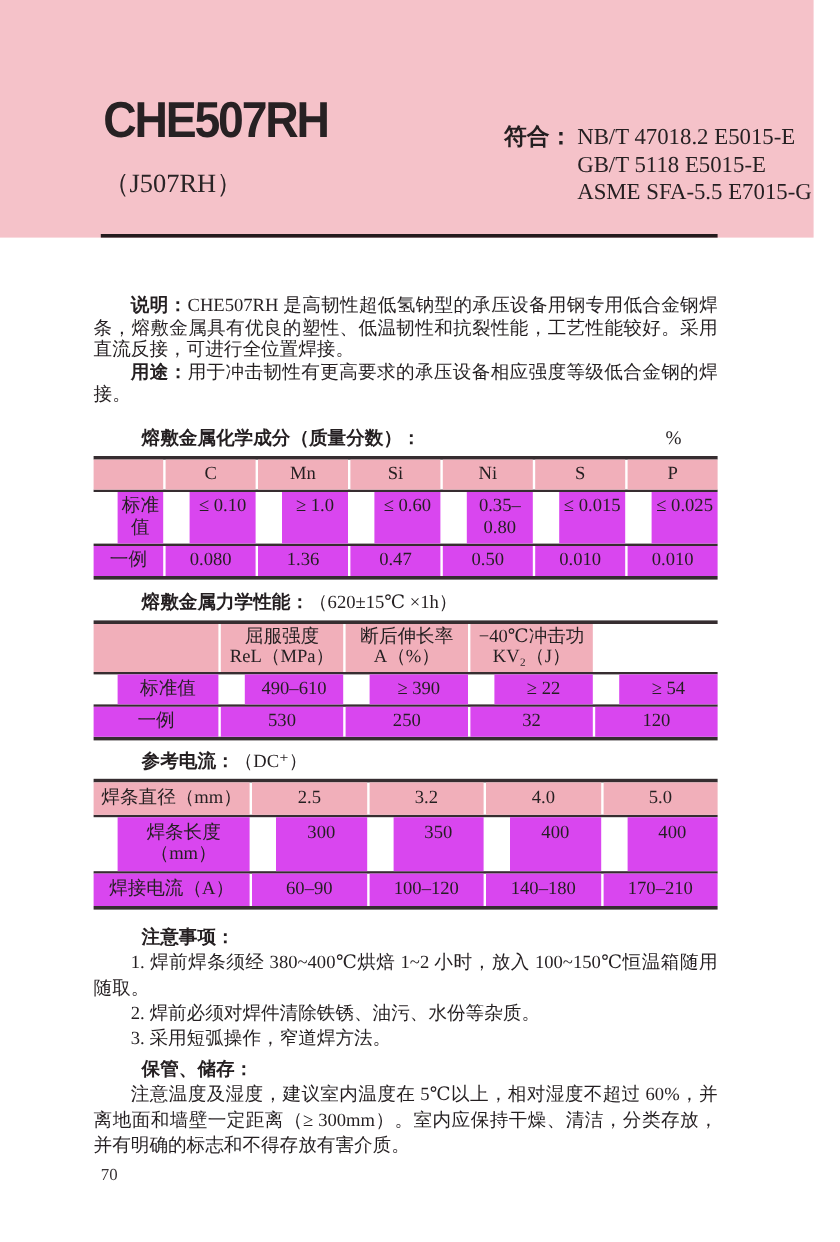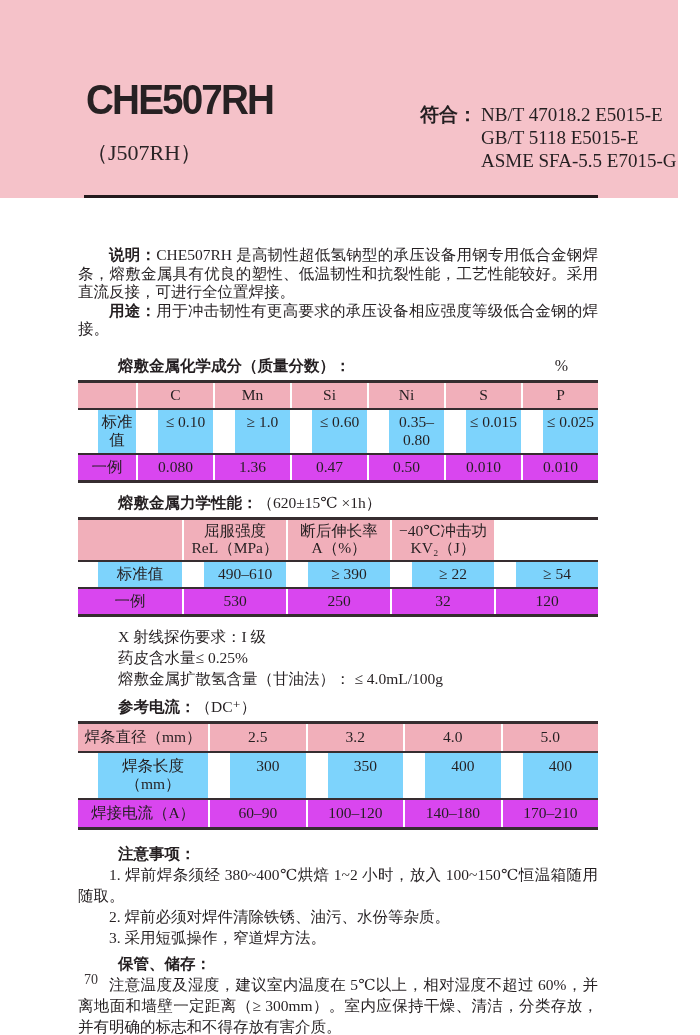--- a/index.html
+++ b/index.html
@@ -30,21 +30,21 @@
   .h .bold { font-family:"Liberation Sans","DejaVu Sans",sans-serif; font-weight:bold; }
   .chem-head { display:flex; justify-content:space-between; margin-top:17px; }
   .chem-head .unit { padding-right:30px; font-size:16px; }
 
   
   .gtable { background:#ffffff; border-top:3px solid #362d30; border-bottom:3px solid #362d30; margin-top:4px; }
   .grow { display:grid; column-gap:2px; }
   .grow + .grow { border-top:2px solid #362d30; }
   .gcell { text-align:center; padding:3px 2px 4px 2px; line-height:18px; }
   .rowhead .gcell { background:#f1afba; }
-  .rowstd  .gcell { background:#7dd3fc;margin-left:20px; }
+  .rowstd  .gcell { background:#d946ef;margin-left:20px; }
   .rowex   .gcell { background:#d946ef; }
   .chem .grow { grid-template-columns:58px repeat(6,1fr); }
   .mech .grow { grid-template-columns:104px repeat(4,1fr); }
   .mech .rowhead .gcell { padding:2px 2px 3px 2px; line-height:17.5px; }
   .curr .grow { grid-template-columns:130px repeat(4,1fr); }
   .curr .gcell { padding:4px 2px 5px 2px; }
 
   .mech-notes { margin-top:9px; }
   .mech-notes div { padding-left:40px; line-height:21px; white-space:nowrap; }
   .mt10 { margin-top:10px; } .mt8 { margin-top:8px; } .mt14 { margin-top:14px; } .mt6 { margin-top:6px; }
@@ -136,25 +136,20 @@
         <div class="gcell">≥ 54</div>
       </div>
       <div class="grow rowex">
         <div class="gcell">一例</div>
         <div class="gcell">530</div>
         <div class="gcell">250</div>
         <div class="gcell">32</div>
         <div class="gcell">120</div>
       </div>
     </div>
-    <div class="mech-notes">
-      <div>X 射线探伤要求：I 级</div>
-      <div>药皮含水量≤ 0.25%</div>
-      <div>熔敷金属扩散氢含量（甘油法）： ≤ 4.0mL/100g</div>
-    </div>
 
     <div class="h mt8">
       <span class="bold">参考电流：</span><span>（DC⁺）</span>
     </div>
     <div class="gtable curr">
       <div class="grow rowhead">
         <div class="gcell">焊条直径（mm）</div>
         <div class="gcell">2.5</div>
         <div class="gcell">3.2</div>
         <div class="gcell">4.0</div>

